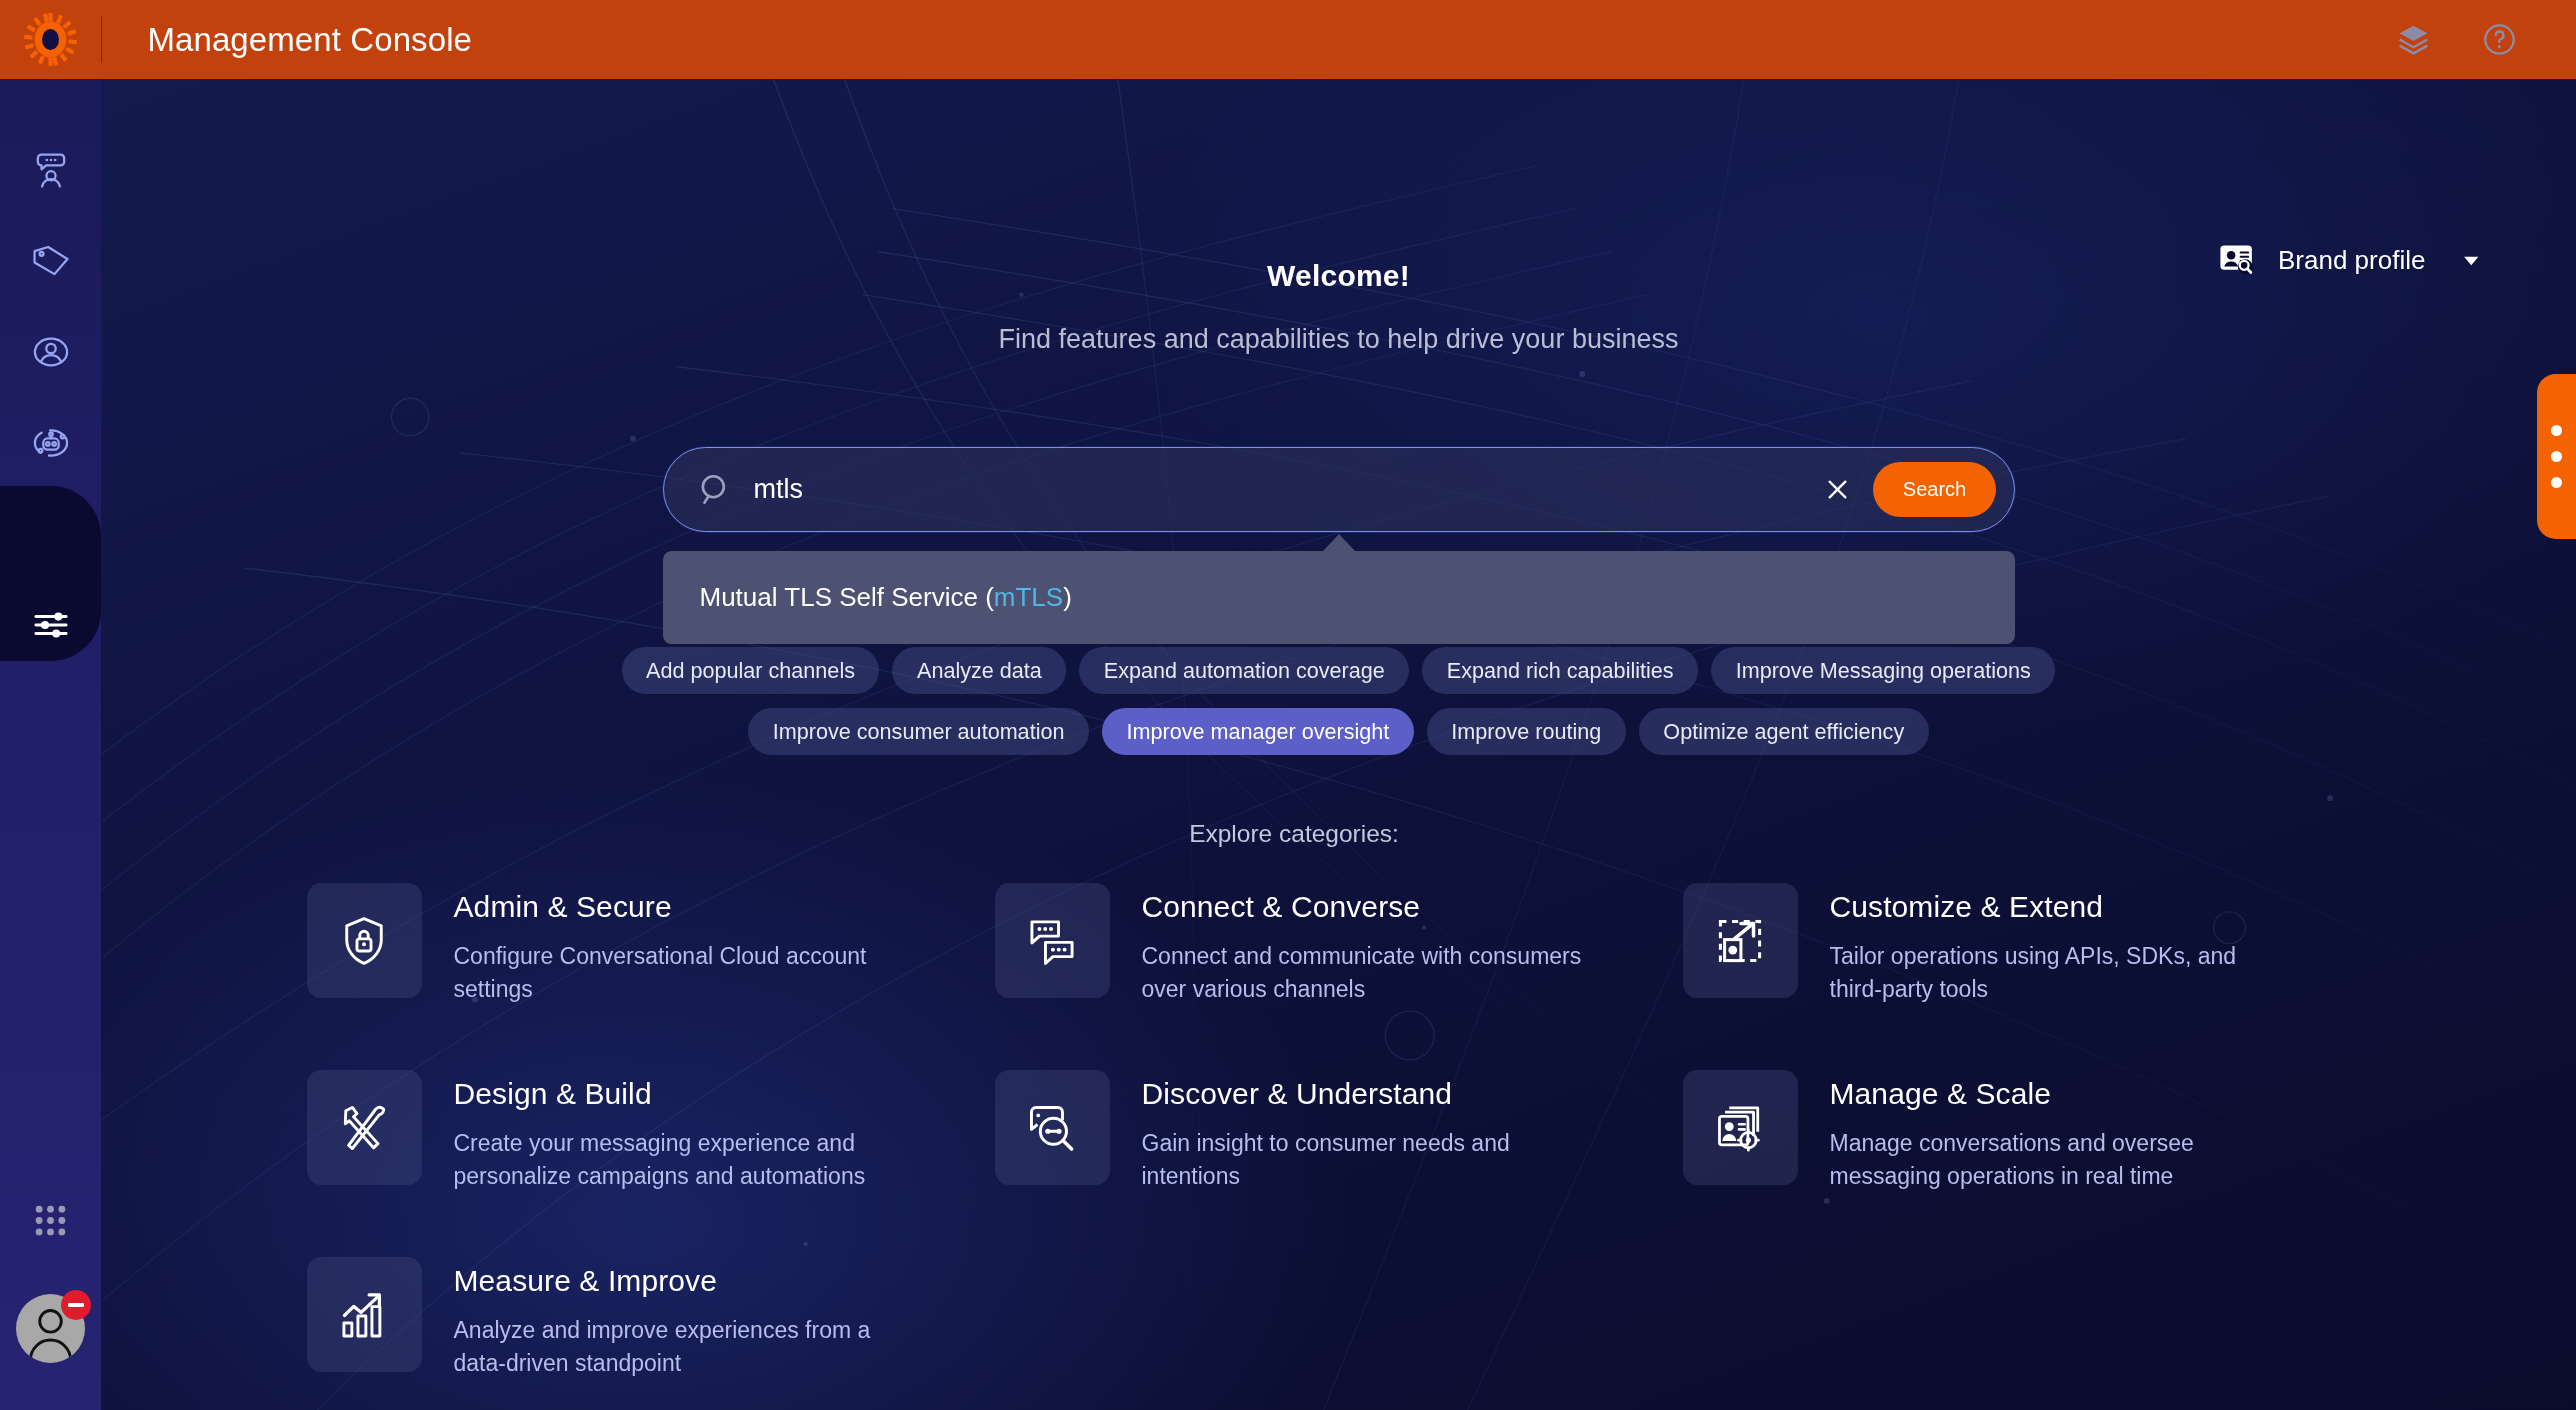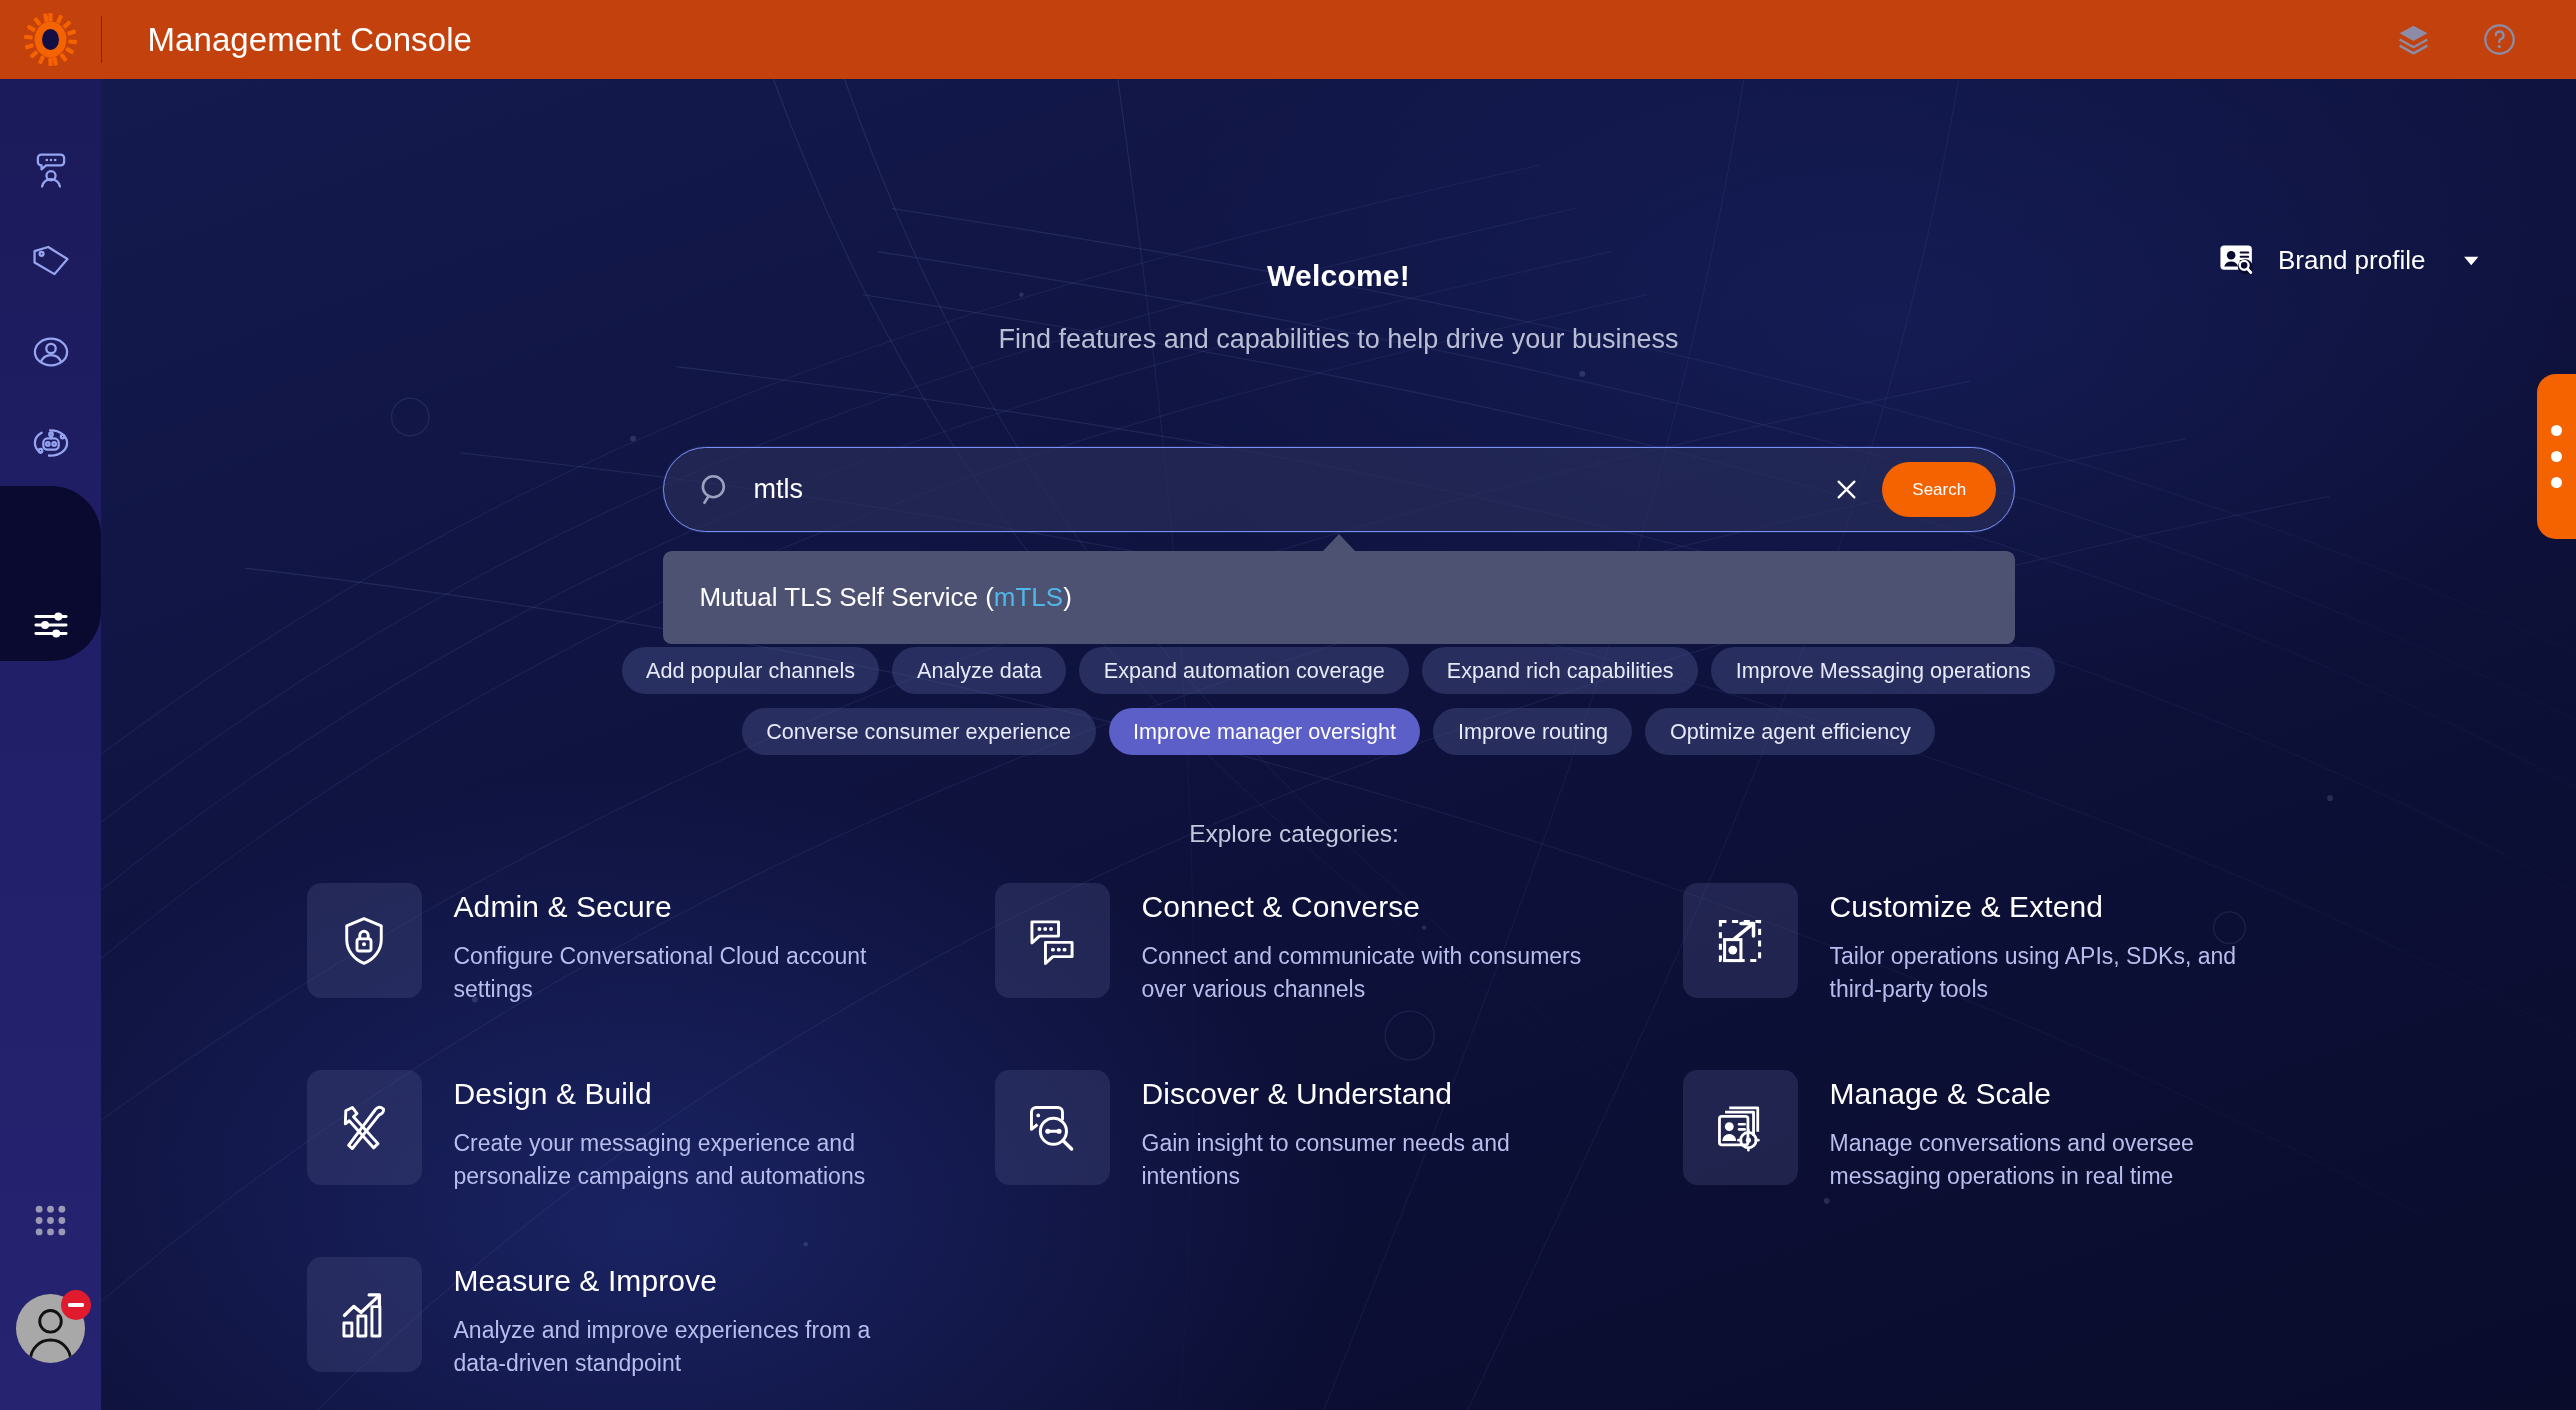--- a/index.html
+++ b/index.html
@@ -243,21 +243,21 @@
   .clear-btn svg { width: 27px; height: 27px; }
   .search-btn {
     margin-left: 13px;
     flex: 0 0 auto;
     height: 55px;
     padding: 0 30px;
     border-radius: 29px;
     border: none;
     background: #f56200;
     color: #ffffff;
-    font-size: 17px;
+    font-size: 20px;
     font-family: "Liberation Sans", sans-serif;
     cursor: pointer;
     white-space: nowrap;
   }
 
   
   .suggest {
     position: relative;
     margin-top: 18.7px;
     width: 1352px;
@@ -654,21 +654,21 @@
 
     <div class="chips">
       <div class="chip-row">
         <button class="chip">Add popular channels</button>
         <button class="chip">Analyze data</button>
         <button class="chip">Expand automation coverage</button>
         <button class="chip">Expand rich capabilities</button>
         <button class="chip">Improve Messaging operations</button>
       </div>
       <div class="chip-row">
-        <button class="chip">Converse consumer experience</button>
+        <button class="chip">Improve consumer automation</button>
         <button class="chip selected">Improve manager oversight</button>
         <button class="chip">Improve routing</button>
         <button class="chip">Optimize agent efficiency</button>
       </div>
     </div>
 
     <div class="explore-label">Explore categories:</div>
 
     <div class="cat-grid">
 

